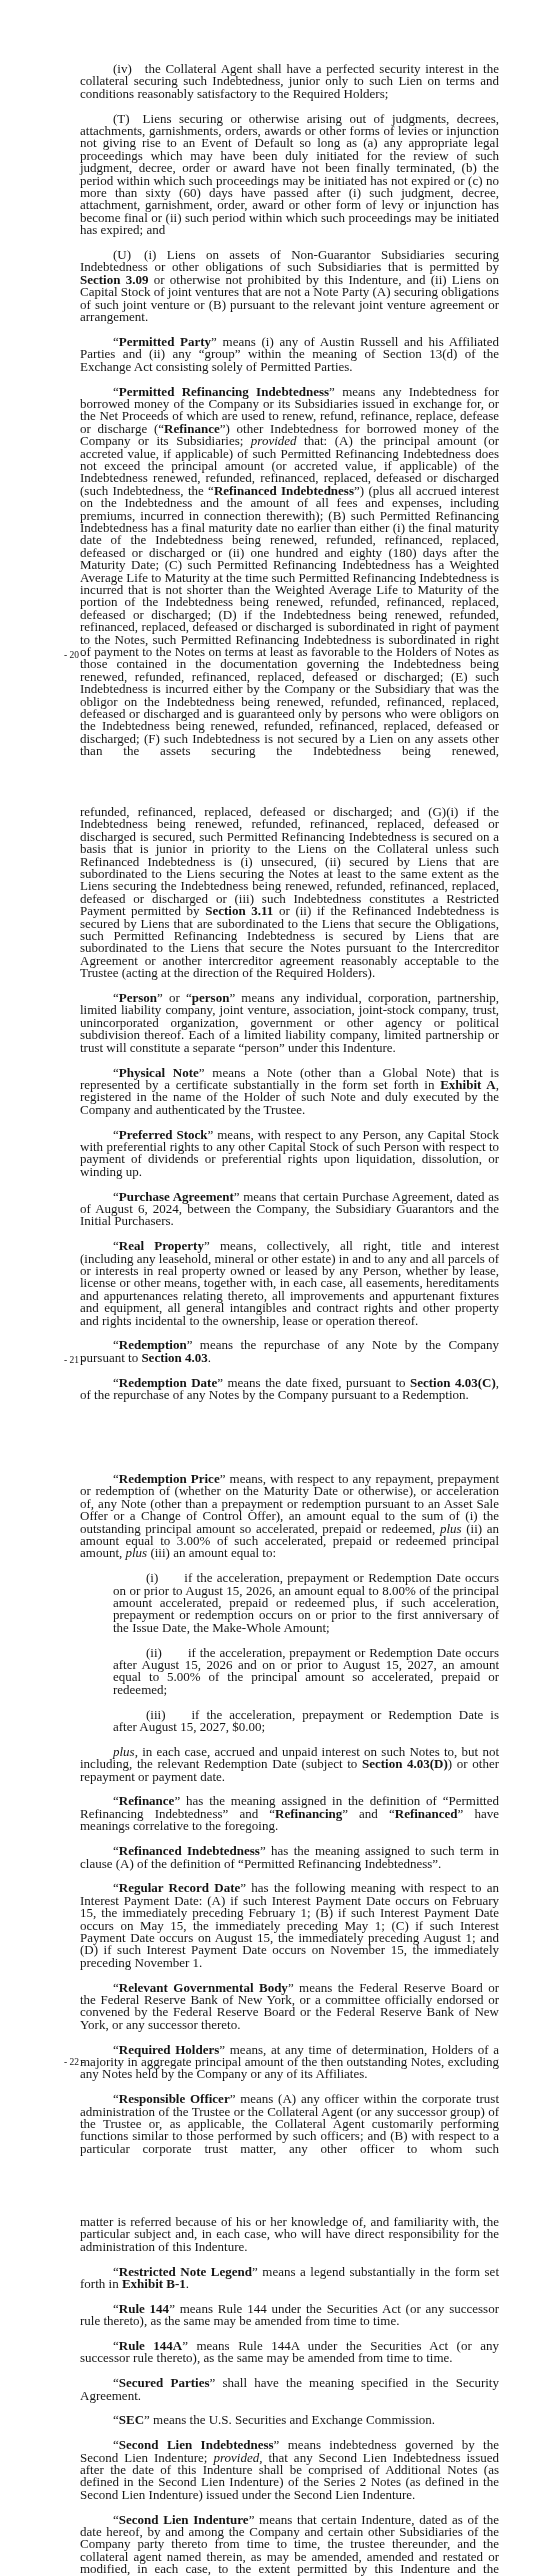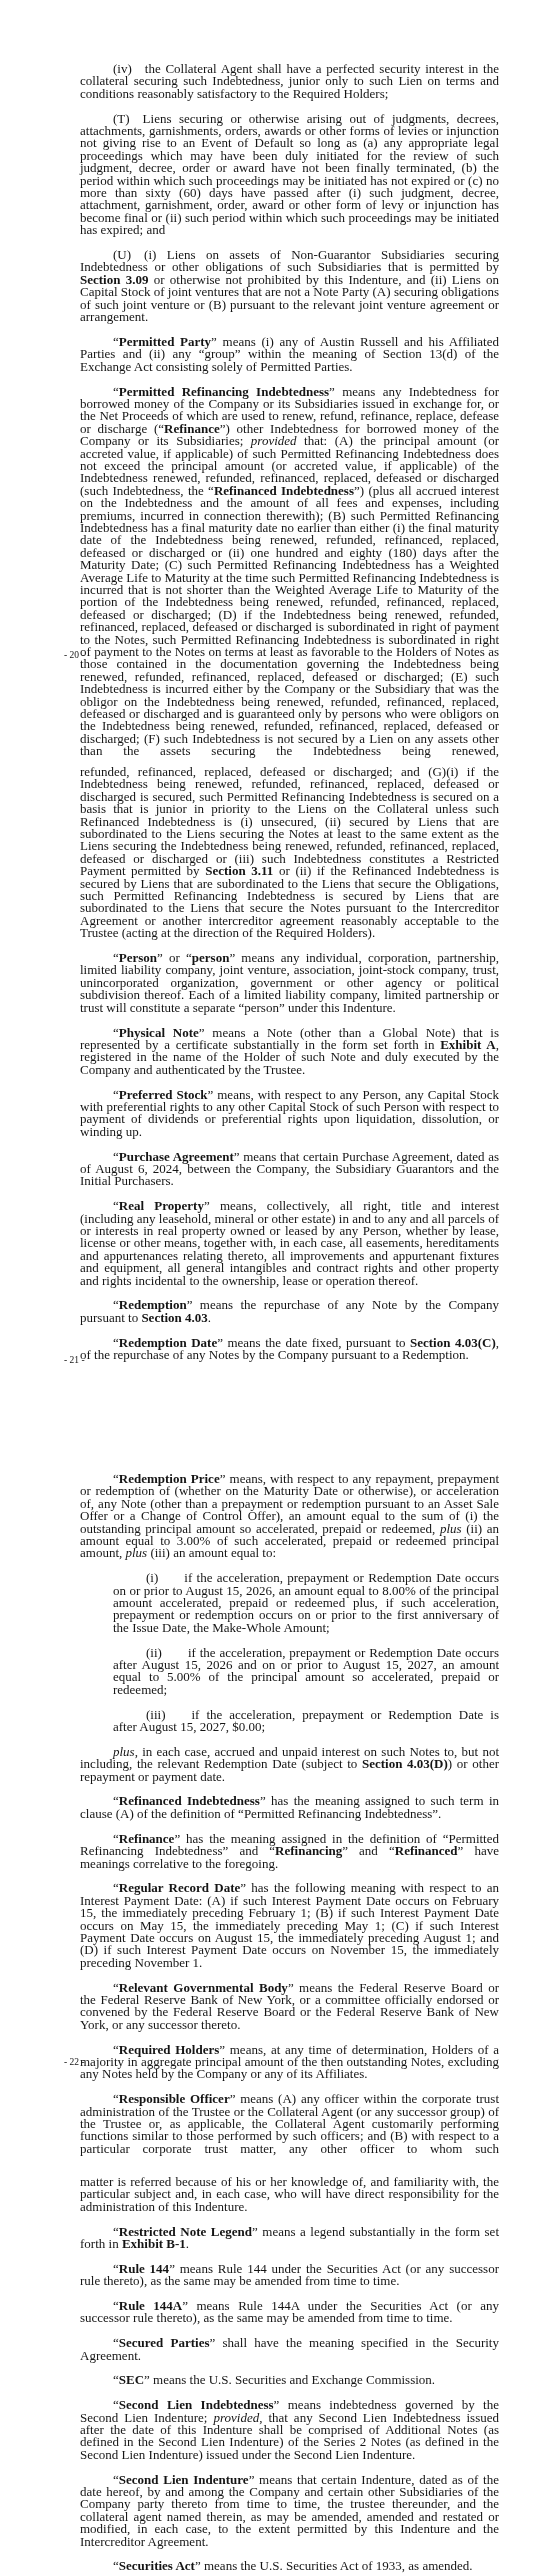--- a/index.html
+++ b/index.html
@@ -8,21 +8,21 @@
     width:544px;height:2813px;position:relative;background:#ffffff;
     font-family:"Liberation Serif", serif;color:#151515;
     -webkit-font-smoothing:antialiased;
   }
   .page-text{
     position:absolute;left:80px;width:419px;
     font-size:13px;line-height:12.4px;text-align:justify;
   }
   .p1{top:63px}.p2{top:766px}.p3{top:1473px}.p4{top:2176px}
   .page-text p{margin:0 0 12.4px 0;text-indent:33px;}
-  .page-text p.flush{text-indent:0;}
+  .page-text p.flush{text-indent:0;margin-top:40px;}
   .page-text p.sub{margin-left:33px;}
   .page-text p.cut{text-align-last:justify;}
   .page-number{
     position:absolute;left:64px;width:419px;text-align:left;
     font-size:9.5px;line-height:12.4px;
   }
   .n1{top:649px}.n2{top:1354px}.n3{top:2056px}
   b{font-weight:bold}i{}
 </style>
 </head>
@@ -48,22 +48,22 @@
     <p class="body">“<b>Redemption Date</b>” means the date fixed, pursuant to <b>Section 4.03(C)</b>, of the repurchase of any Notes by the Company pursuant to a Redemption.</p>
   </section>
 <div class="page-number n2">- 21 -</div>
 
 <section class="page-text p3">
     <p class="body">“<b>Redemption Price</b>” means, with respect to any repayment, prepayment or redemption of (whether on the Maturity Date or otherwise), or acceleration of, any Note (other than a prepayment or redemption pursuant to an Asset Sale Offer or a Change of Control Offer), an amount equal to the sum of (i) the outstanding principal amount so accelerated, prepaid or redeemed, <i>plus</i> (ii) an amount equal to 3.00% of such accelerated, prepaid or redeemed principal amount, <i>plus</i> (iii) an amount equal to:</p>
     <p class="sub">(i)  if the acceleration, prepayment or Redemption Date occurs on or prior to August 15, 2026, an amount equal to 8.00% of the principal amount accelerated, prepaid or redeemed plus, if such acceleration, prepayment or redemption occurs on or prior to the first anniversary of the Issue Date, the Make-Whole Amount;</p>
     <p class="sub">(ii)  if the acceleration, prepayment or Redemption Date occurs after August 15, 2026 and on or prior to August 15, 2027, an amount equal to 5.00% of the principal amount so accelerated, prepaid or redeemed;</p>
     <p class="sub">(iii)  if the acceleration, prepayment or Redemption Date is after August 15, 2027, $0.00;</p>
     <p class="body"><i>plus</i>, in each case, accrued and unpaid interest on such Notes to, but not including, the relevant Redemption Date (subject to <b>Section 4.03(D)</b>) or other repayment or payment date.</p>
+    <p class="body">“<b>Refinance</b>” has the meaning assigned in the definition of “Permitted Refinancing Indebtedness” and “<b>Refinancing</b>” and “<b>Refinanced</b>” have meanings correlative to the foregoing.</p>
     <p class="body">“<b>Refinanced Indebtedness</b>” has the meaning assigned to such term in clause (A) of the definition of “Permitted Refinancing Indebtedness”.</p>
-    <p class="body">“<b>Refinance</b>” has the meaning assigned in the definition of “Permitted Refinancing Indebtedness” and “<b>Refinancing</b>” and “<b>Refinanced</b>” have meanings correlative to the foregoing.</p>
     <p class="body">“<b>Regular Record Date</b>” has the following meaning with respect to an Interest Payment Date: (A) if such Interest Payment Date occurs on February 15, the immediately preceding February 1; (B) if such Interest Payment Date occurs on May 15, the immediately preceding May 1; (C) if such Interest Payment Date occurs on August 15, the immediately preceding August 1; and (D) if such Interest Payment Date occurs on November 15, the immediately preceding November 1.</p>
     <p class="body">“<b>Relevant Governmental Body</b>” means the Federal Reserve Board or the Federal Reserve Bank of New York, or a committee officially endorsed or convened by the Federal Reserve Board or the Federal Reserve Bank of New York, or any successor thereto.</p>
     <p class="body">“<b>Required Holders</b>” means, at any time of determination, Holders of a majority in aggregate principal amount of the then outstanding Notes, excluding any Notes held by the Company or any of its Affiliates.</p>
     <p class="body cut">“<b>Responsible Officer</b>” means (A) any officer within the corporate trust administration of the Trustee or the Collateral Agent (or any successor group) of the Trustee or, as applicable, the Collateral Agent customarily performing functions similar to those performed by such officers; and (B) with respect to a particular corporate trust matter, any other officer to whom such</p>
   </section>
 <div class="page-number n3">- 22 -</div>
 
 <section class="page-text p4">
     <p class="flush">matter is referred because of his or her knowledge of, and familiarity with, the particular subject and, in each case, who will have direct responsibility for the administration of this Indenture.</p>
     <p class="body">“<b>Restricted Note Legend</b>” means a legend substantially in the form set forth in <b>Exhibit B-1</b>.</p>

